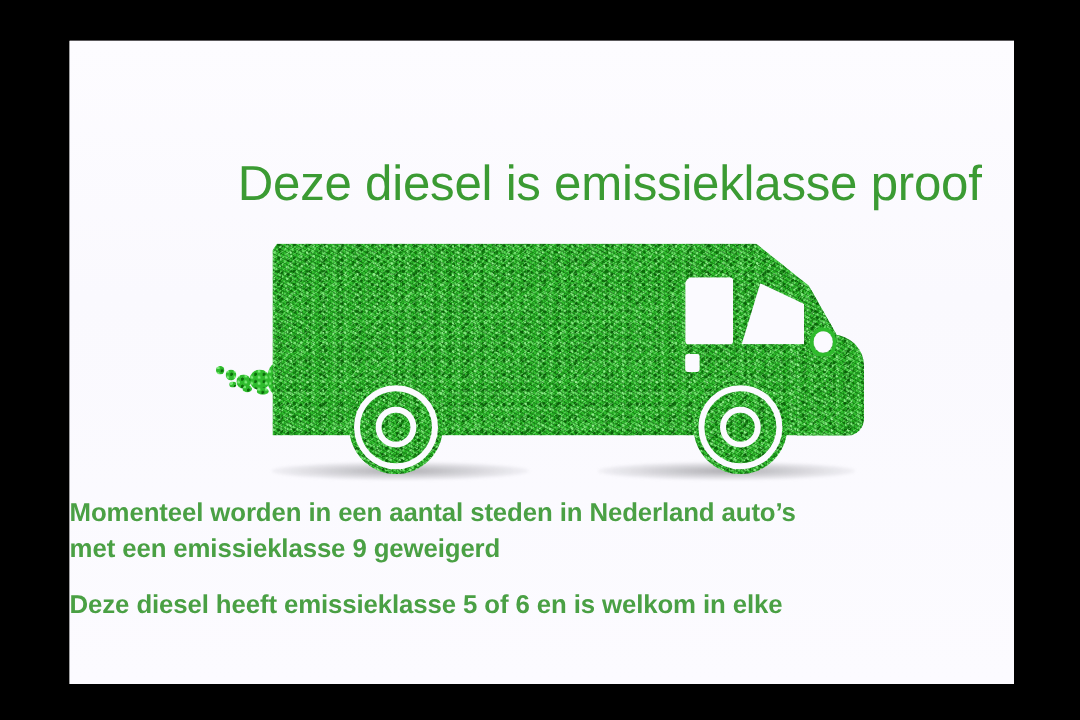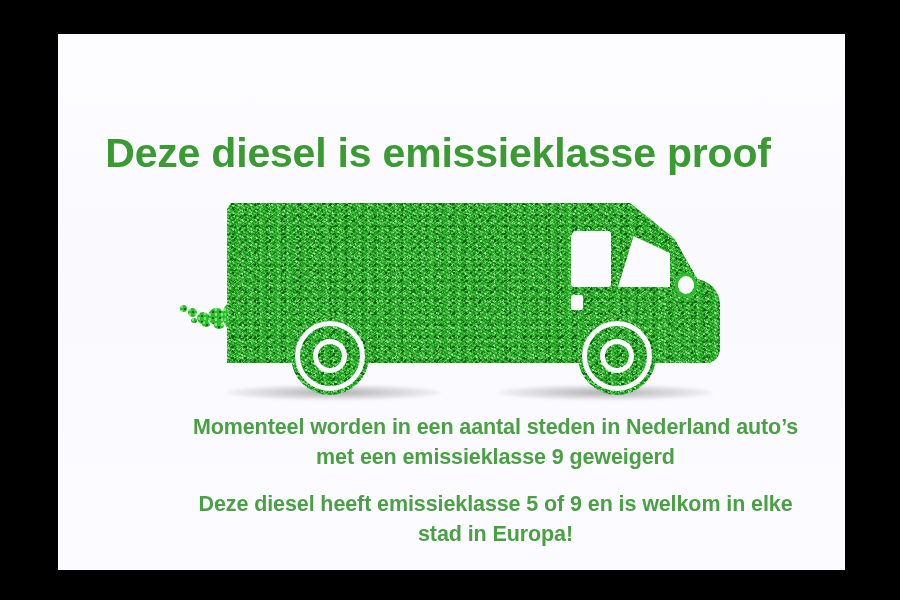--- a/index.html
+++ b/index.html
@@ -28,35 +28,34 @@
     background-image:
       linear-gradient(180deg, #fdfcff 0%, #faf9fe 40%, #fcfbff 100%);
     overflow:hidden;
   }
 
   
   #headline {
     position:absolute;
     left:0; top:96px;
     width:760px;
-    text-align:center;
+    text-align:right;
     font-size:41px;
-    font-weight:700;
+    font-weight:400;
     letter-spacing:-0.2px;
     color:#3b9b33;
     white-space:nowrap;
   }
 
   
   #copy {
     position:absolute;
     left:0; top:378px;
     width:787px;
-    text-align:center;
-    margin-left:44px;
+    text-align:left;
   }
   .copy-block {
     font-size:21.5px;
     font-weight:700;
     line-height:30px;
     color:#4aa044;
     letter-spacing:-0.1px;
   }
   .copy-block + .copy-block { margin-top:17px; }
 
@@ -284,20 +283,19 @@
     </div>
 
     <div id="copy">
 
       <div class="copy-block">
         <div>Momenteel worden in een aantal steden in Nederland auto’s</div>
         <div>met een emissieklasse 9 geweigerd</div>
       </div>
 
       <div class="copy-block">
-        <div>Deze diesel heeft emissieklasse 5 of 9 en is welkom in elke</div>
-        <div>stad in Europa!</div>
+        <div>Deze diesel heeft emissieklasse 5 of 6 en is welkom in elke</div>
       </div>
 
     </div>
 
   </div>
 </div>
 
 </body></html>

